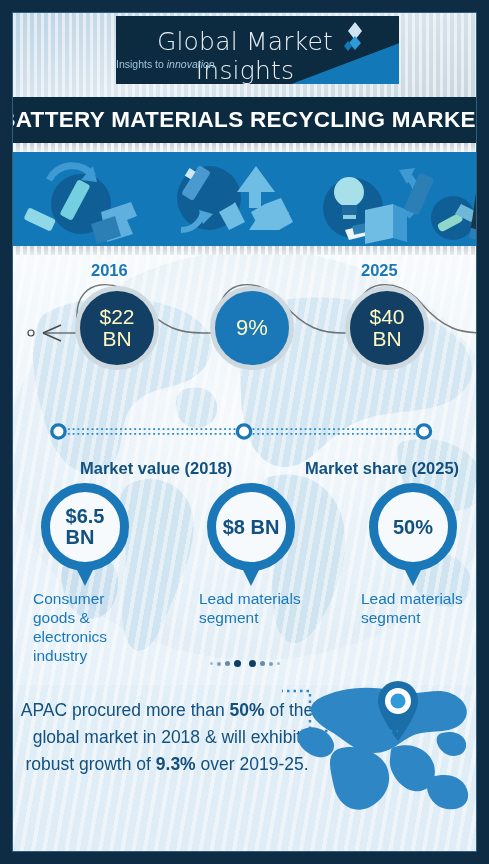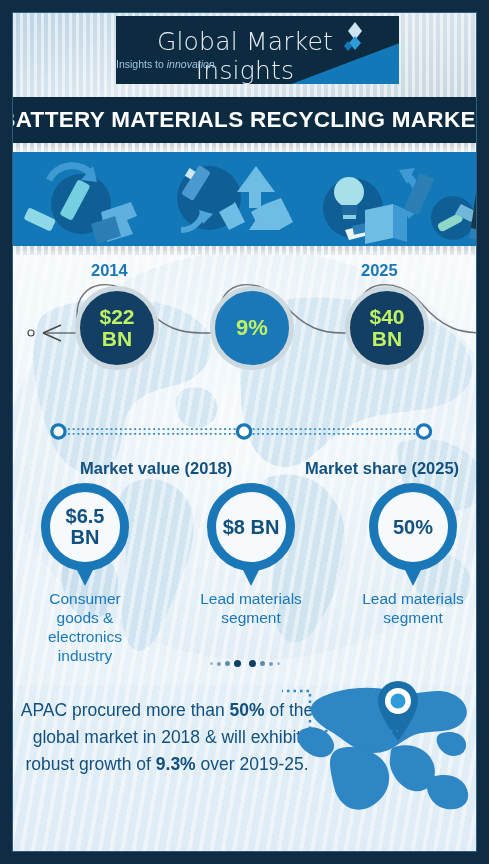--- a/index.html
+++ b/index.html
@@ -83,21 +83,21 @@
 
   
   .row1{position:relative;height:152px;}
   .yr{position:absolute;top:6px;color:#1b78b8;font-size:16.5px;font-weight:bold;}
   .yr.y2018{left:78px;}
   .yr.y2025{left:348px;}
 
   .bigcircle{
     position:absolute;width:84px;height:84px;border-radius:50%;
     display:flex;align-items:center;justify-content:center;text-align:center;
-    color:#bef264;font-weight:bold;font-size:21px;line-height:22px;
+    color:#fef9c3;font-weight:normal;font-size:21px;line-height:22px;
     border:5px solid #cdd8df;box-sizing:border-box;
   }
   .bigcircle.navy{background:#123f63;}
   .bigcircle.blue{background:#1b78b8;font-size:22px;}
   .c1{left:62px;top:31px;}
   .c2{left:197px;top:31px;}
   .c3{left:332px;top:31px;}
 
   .wavesvg{position:absolute;left:0;top:0;}
 
@@ -109,21 +109,21 @@
 
   
   .connector{position:absolute;left:0;top:166px;width:100%;height:20px;}
 
   
   .lbl2{position:absolute;top:192px;color:#11507f;font-size:16.5px;font-weight:bold;margin-top:12px;}
   .lbl2.a{left:67px;}
   .lbl2.b{left:292px;}
 
   
-  .pin{position:absolute;width:104px;text-align:center;}
+  .pin{position:absolute;width:104px;}
   .pin .ring{
     width:88px;height:88px;border-radius:50%;background:#f6fafc;
     border:9px solid #1b78b8;box-sizing:border-box;margin:0 auto;
     display:flex;align-items:center;justify-content:center;
     color:#11507f;font-weight:bold;font-size:20px;line-height:21px;
   }
   .pin .tip{
     width:0;height:0;margin:-7px auto 0;
     border-left:11px solid transparent;border-right:11px solid transparent;
     border-top:22px solid #1b78b8;
@@ -272,21 +272,21 @@
     </svg>
     <div class="stripes"></div>
 
     <div class="row1">
       <svg class="wavesvg" width="489" height="152" viewBox="0 0 489 152">
         <path d="M32,78 L64,78 L64,60 C64,24 104,20 128,48 C150,74 168,78 190,78 L206,78 L206,60 C206,24 246,20 270,48 C292,74 310,78 330,78 L344,78 L344,60 C344,24 384,20 408,48 C430,74 448,78 470,78 L489,78" stroke="#4a4a4a" stroke-width="1.4" fill="none" opacity=".75"></path>
         <path d="M30,78 L48,70 M30,78 L48,86" stroke="#4a4a4a" stroke-width="1.4" fill="none"></path>
         <circle cx="18" cy="78" r="3" fill="none" stroke="#4a4a4a" stroke-width="1.2"></circle>
       </svg>
 
-      <div class="yr y2018">2014</div>
+      <div class="yr y2018">2016</div>
       <div class="yr y2025">2025</div>
 
       <div class="bigcircle navy c1">
         <span><span>$22</span><br><span>BN</span></span>
       </div>
       <div class="bigcircle blue c2">
         <span>9%</span>
       </div>
       <div class="bigcircle navy c3">
         <span><span>$40</span><br><span>BN</span></span>

